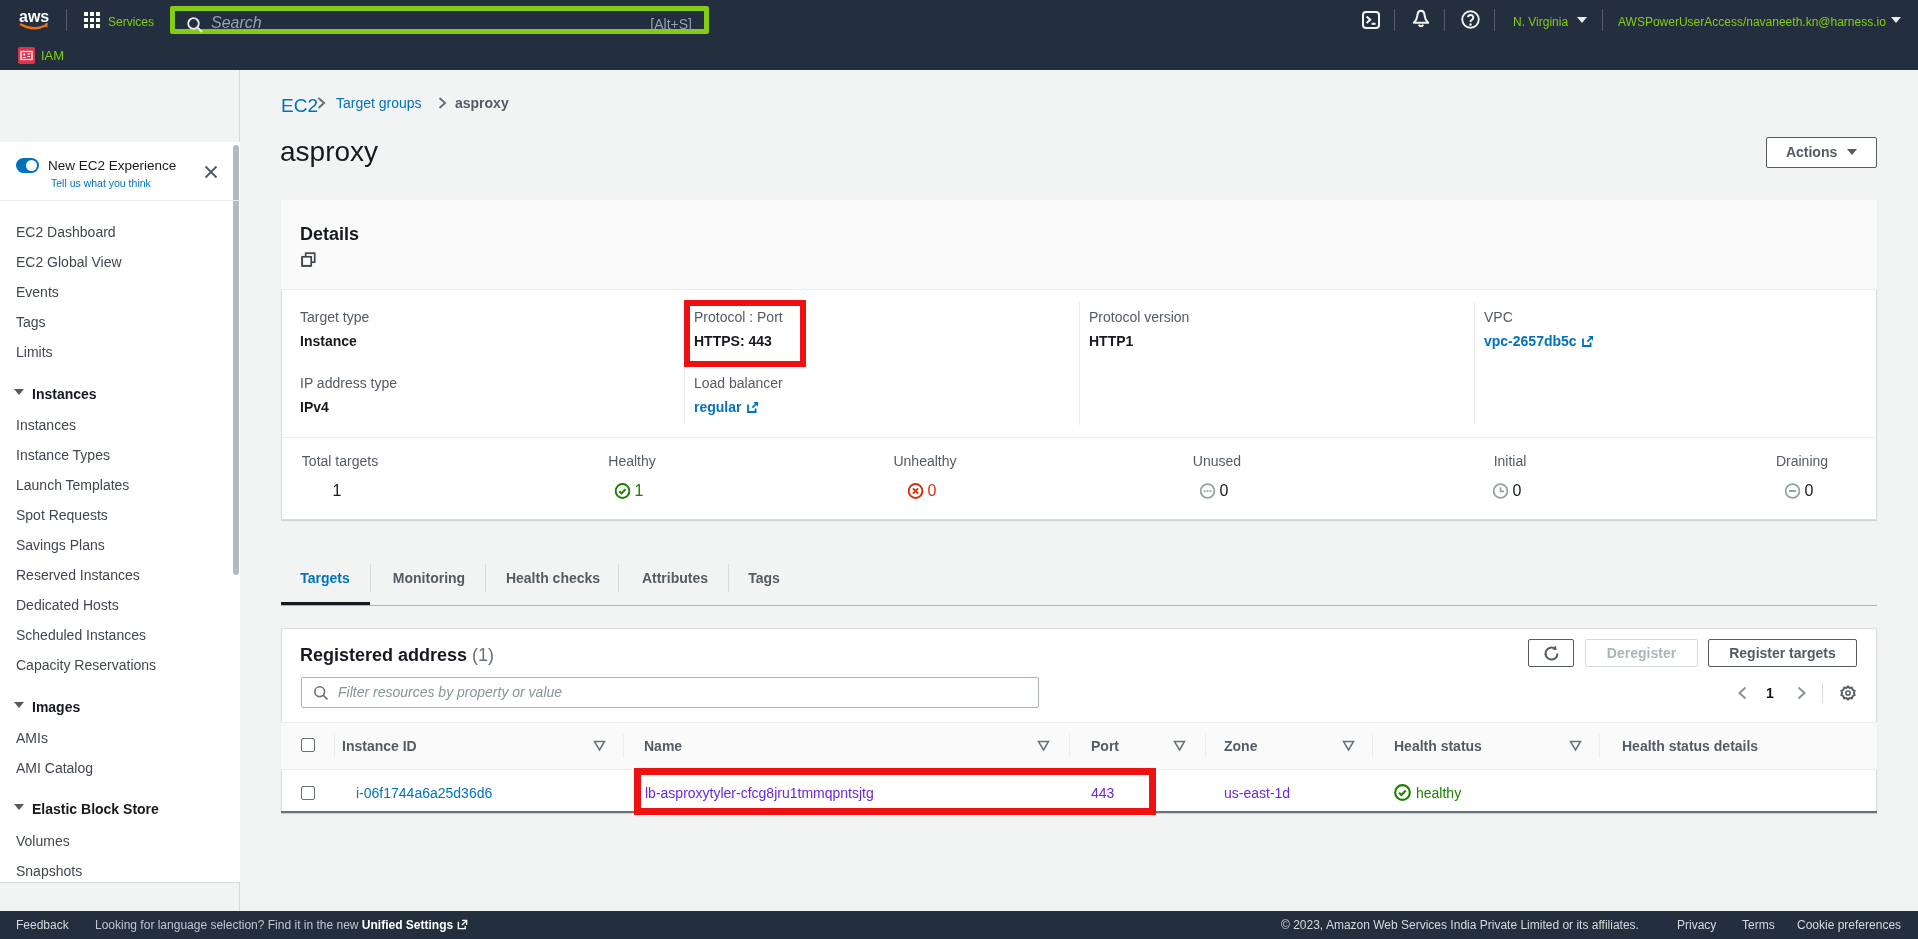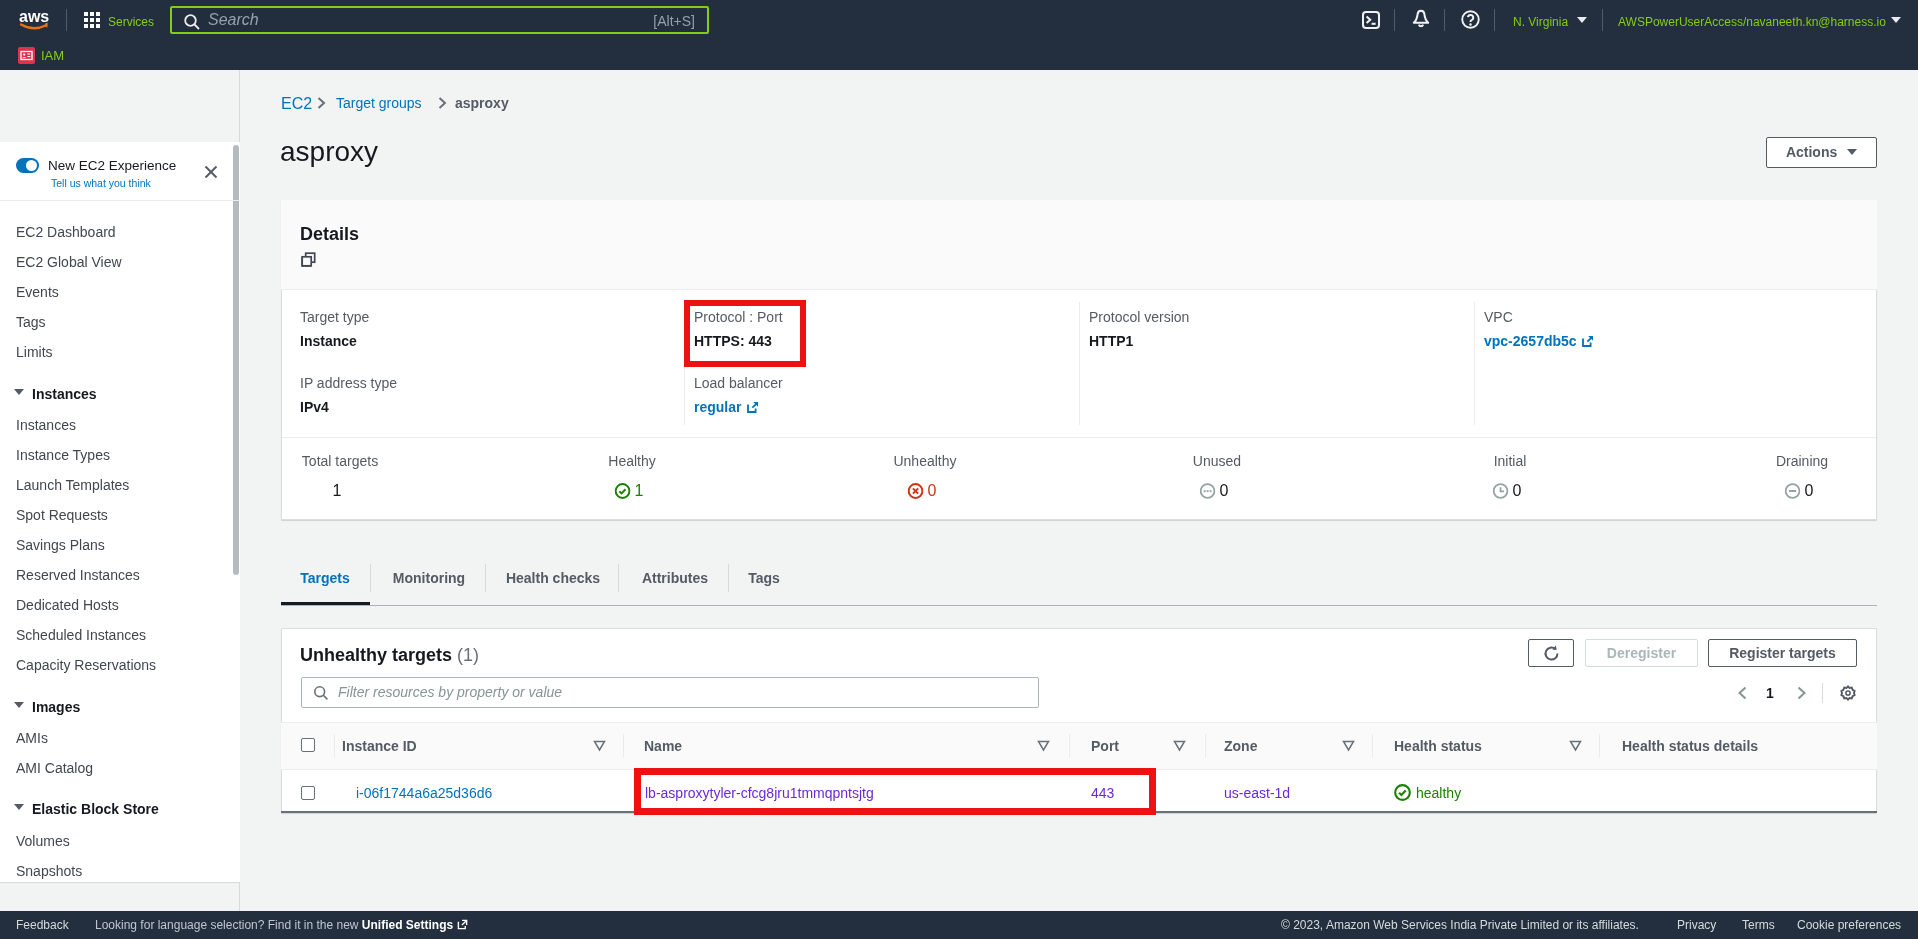--- a/index.html
+++ b/index.html
@@ -4,21 +4,21 @@
 <style>
 * { margin:0; padding:0; box-sizing:border-box; }
 html,body { width:1918px; height:939px; overflow:hidden; background:#f2f3f3;
   font-family:"Liberation Sans", sans-serif; }
 .abs { position:absolute; }
 
 #topnav { position:absolute; left:0; top:0; width:1918px; height:70px; background:#232f3e; }
 .navtxt { position:absolute; color:#84cc16; font-size:14px; line-height:20px; }
 .navdiv { position:absolute; width:1px; background:#545b64; }
 #searchbox { position:absolute; left:170px; top:6px; width:539px; height:28px;
-  background:#222e3d; border:2px solid #84cc16; border-radius:2px; }
+  background:#222e3d; border:5px solid #84cc16; border-radius:2px; }
 #searchbox .ph { position:absolute; left:36px; top:3px; font-size:16px; font-style:italic; color:#95a0ab; }
 #searchbox .alt { position:absolute; right:12px; top:5px; font-size:14px; color:#95a0ab; }
 .caret { display:inline-block; width:0; height:0; border-left:5px solid transparent;
   border-right:5px solid transparent; border-top:6px solid #e9ebed; vertical-align:middle; }
 
 #grid9 { position:absolute; left:84px; top:12px; width:17px; height:17px; }
 #grid9 div { position:absolute; width:4px; height:4px; background:#fff; }
 
 #iamic { position:absolute; left:18px; top:47px; width:17px; height:17px; background:#dd344c; border-radius:2px; }
 
@@ -153,21 +153,21 @@
   <div class="sitem" style="top:660px">AMIs</div>
   <div class="sitem" style="top:690px">AMI Catalog</div>
   <div class="stri" style="top:734px"></div>
   <div class="shead" style="top:731px">Elastic Block Store</div>
   <div class="sitem" style="top:763px">Volumes</div>
   <div class="sitem" style="top:793px">Snapshots</div>
 </div>
 
 <div id="main">
 
-  <div class="abs" style="left:40px;top:25px;font-size:16px">
+  <div class="abs" style="left:40px;top:25px;font-size:19px">
     <span class="link">EC2</span>
   </div>
   <svg class="abs" style="left:75px;top:27px" width="10" height="12" viewBox="0 0 10 12">
     <path d="M2.5 1 L8 6 L2.5 11" stroke="#687078" stroke-width="2" fill="none"></path>
   </svg>
   <div class="abs" style="left:95px;top:25px;font-size:14px"><span class="link">Target groups</span></div>
   <svg class="abs" style="left:196px;top:27px" width="10" height="12" viewBox="0 0 10 12">
     <path d="M2.5 1 L8 6 L2.5 11" stroke="#687078" stroke-width="2" fill="none"></path>
   </svg>
   <div class="abs" style="left:214px;top:25px;font-size:14px;color:#545b64;font-weight:bold">asproxy</div>
@@ -262,21 +262,21 @@
   <div class="abs" style="left:244px;top:494px;width:1px;height:28px;background:#d5dbdb"></div>
   <div class="tabtxt" style="left:312px;top:500px">Health checks</div>
   <div class="abs" style="left:377px;top:494px;width:1px;height:28px;background:#d5dbdb"></div>
   <div class="tabtxt" style="left:434px;top:500px">Attributes</div>
   <div class="abs" style="left:487px;top:494px;width:1px;height:28px;background:#d5dbdb"></div>
   <div class="tabtxt" style="left:523px;top:500px">Tags</div>
   <div class="abs" style="left:40px;top:535px;width:1596px;height:1px;background:#aab7b8"></div>
   <div class="abs" style="left:40px;top:532px;width:89px;height:3px;background:#16191f"></div>
 
   <div class="card" style="left:40px;top:558px;width:1596px;height:185px"></div>
-  <div class="abs" style="left:59px;top:575px;font-size:18px;color:#16191f"><b>Unhealthy targets</b> <span style="color:#687078">(1)</span></div>
+  <div class="abs" style="left:59px;top:575px;font-size:18px;color:#16191f"><b>Registered address</b> <span style="color:#687078">(1)</span></div>
 
   <div class="btn" style="left:1287px;top:569px;width:46px;height:28px">
     <svg width="17" height="17" viewBox="0 0 17 17" style="margin-top:5px">
       <path d="M14.5 8.5 a6 6 0 1 1 -2.2 -4.6" stroke="#545b64" stroke-width="2" fill="none"></path>
       <path d="M12.8 0.6 l0.9 4.4 l-4.4 -0.6 z" fill="#545b64"></path>
     </svg>
   </div>
   <div class="btn" style="left:1344px;top:569px;width:113px;height:28px;line-height:26px;border-color:#d5dbdb;color:#aab7b8">Deregister</div>
   <div class="btn" style="left:1467px;top:569px;width:149px;height:28px;line-height:26px">Register targets</div>
 

